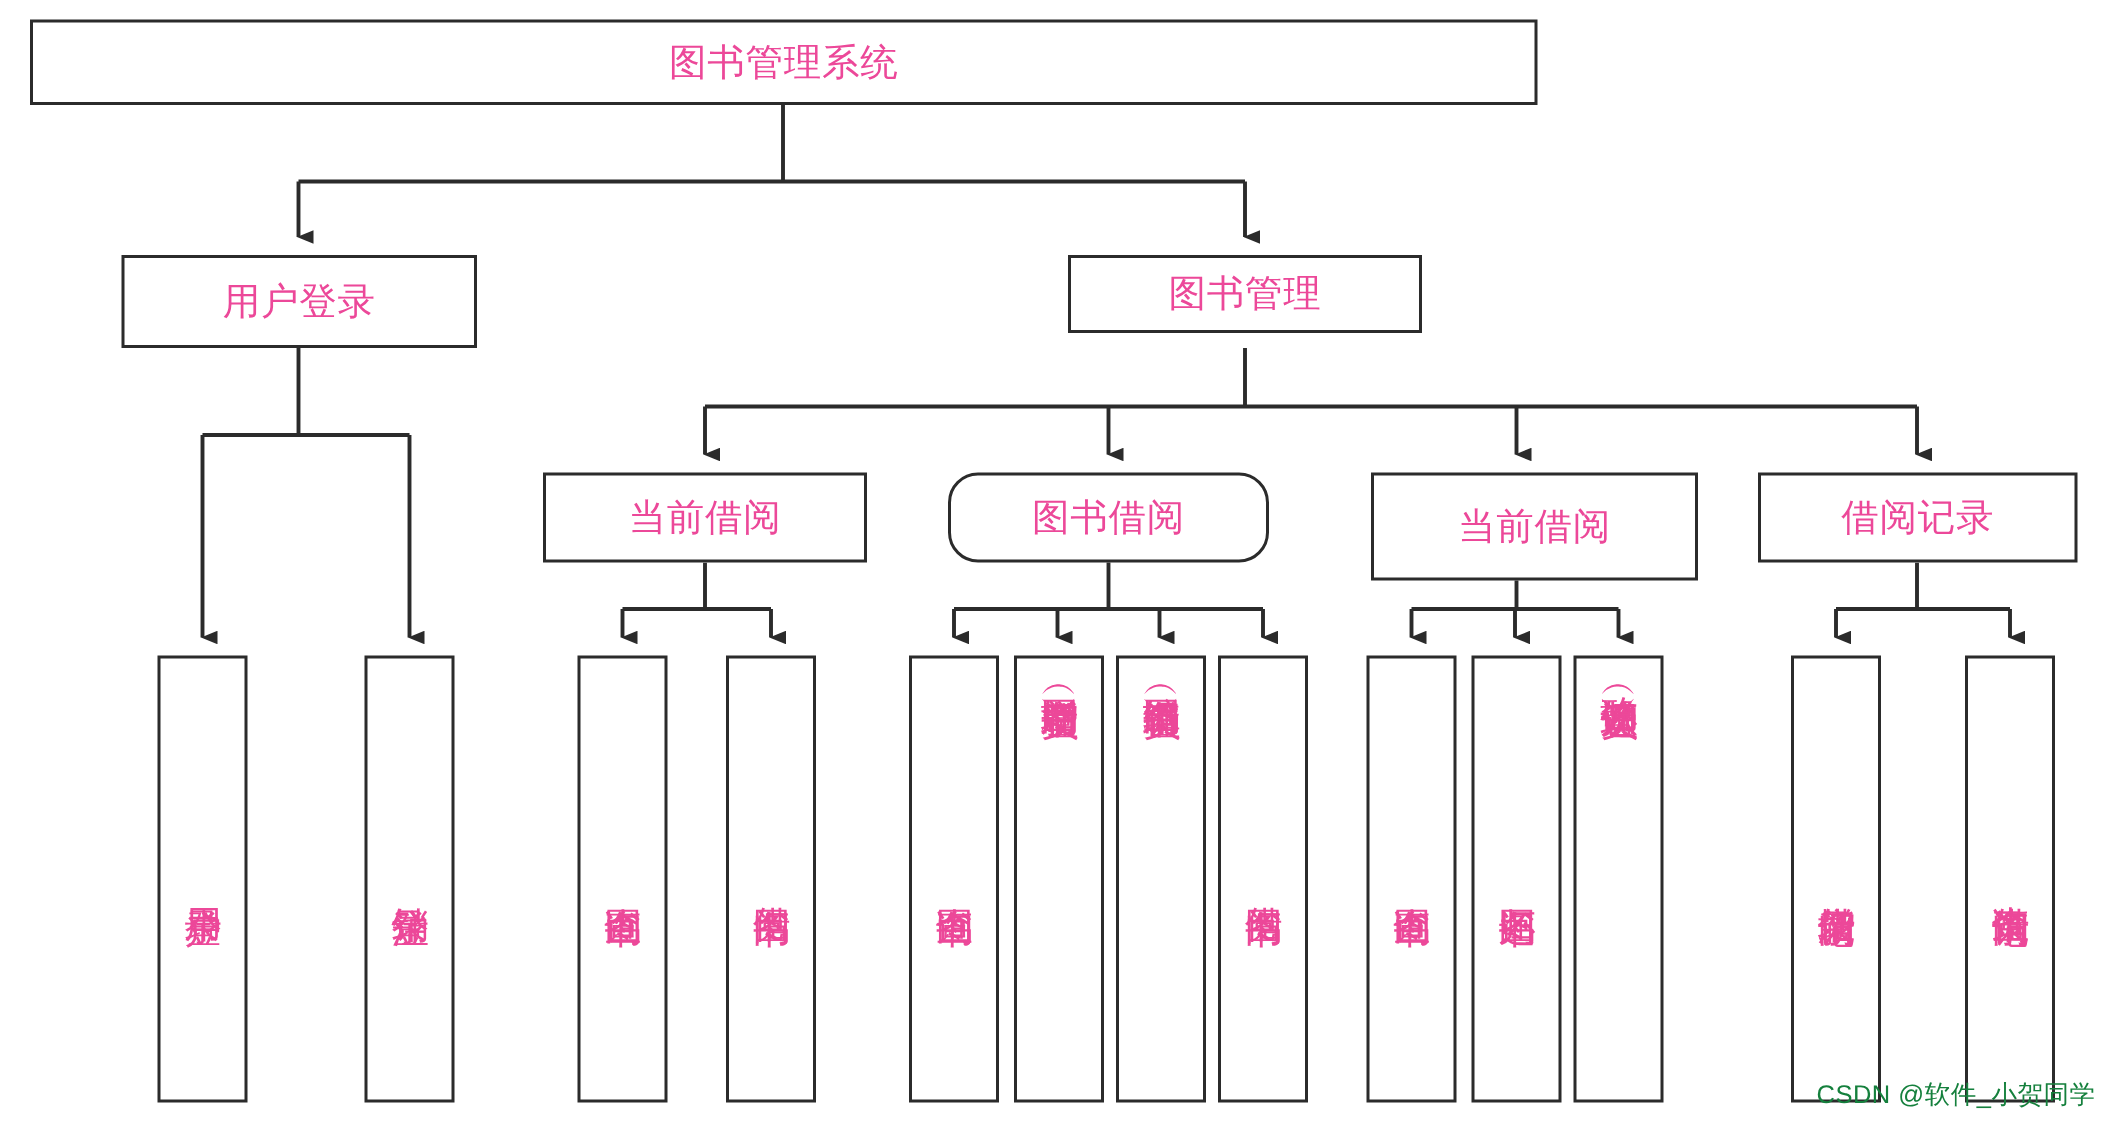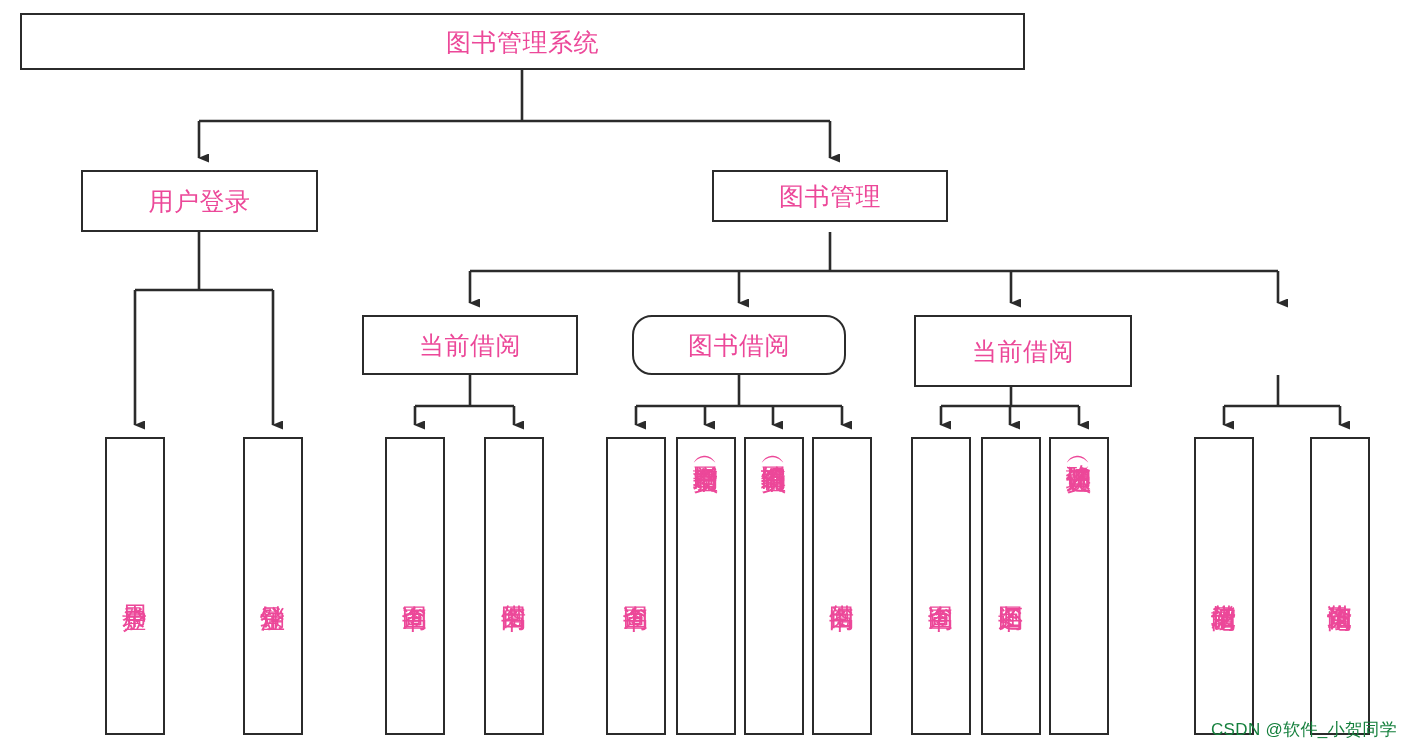--- a/index.html
+++ b/index.html
@@ -147,20 +147,23 @@
 
   <div class="node horiz" style="left:362px; top:315px; width:216px; height:60px;">
     <span class="node-label">当前借阅</span>
   </div>
   <div class="node horiz" style="left:632px; top:315px; width:214px; height:60px;border-radius:20px;">
     <span class="node-label">图书借阅</span>
   </div>
   <div class="node horiz" style="left:902px; top:315px; width:218px; height:72px;margin-left:12px;">
     <span class="node-label">当前借阅</span>
   </div>
+  <div class="node horiz" style="left:1172px; top:315px; width:213px; height:60px;">
+    <span class="node-label">借阅记录</span>
+  </div>
 
   <div class="node vert center-text" style="left:105px; top:437px; width:60px; height:298px;">
     <span class="node-label">用户登录</span>
   </div>
   <div class="node vert center-text" style="left:243px; top:437px; width:60px; height:298px;">
     <span class="node-label">注销登录</span>
   </div>
 
   <div class="node vert center-text" style="left:385px; top:437px; width:60px; height:298px;">
     <span class="node-label">查询图书</span>

